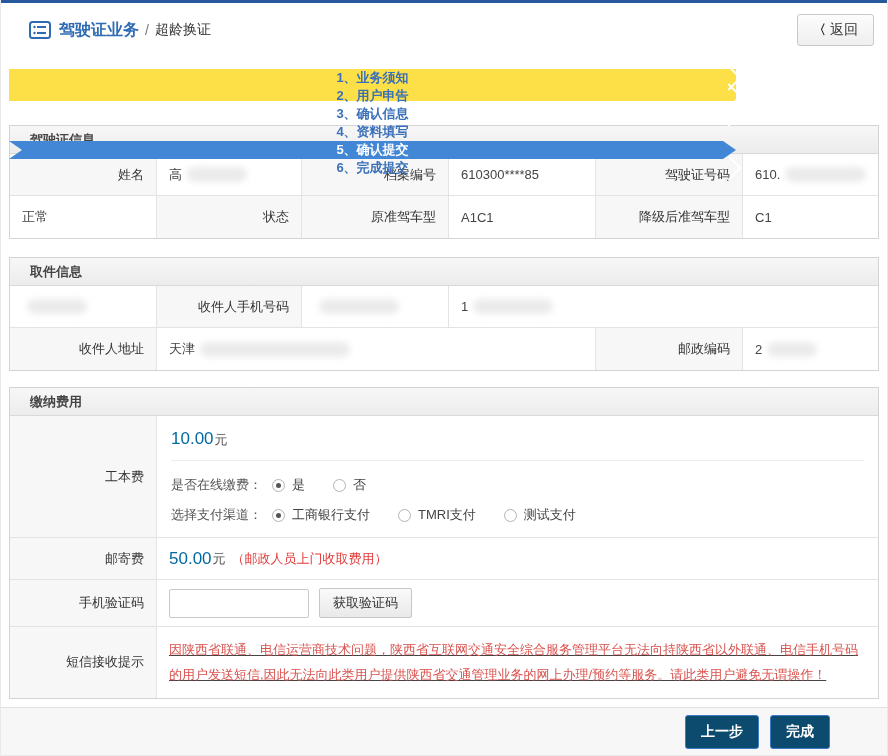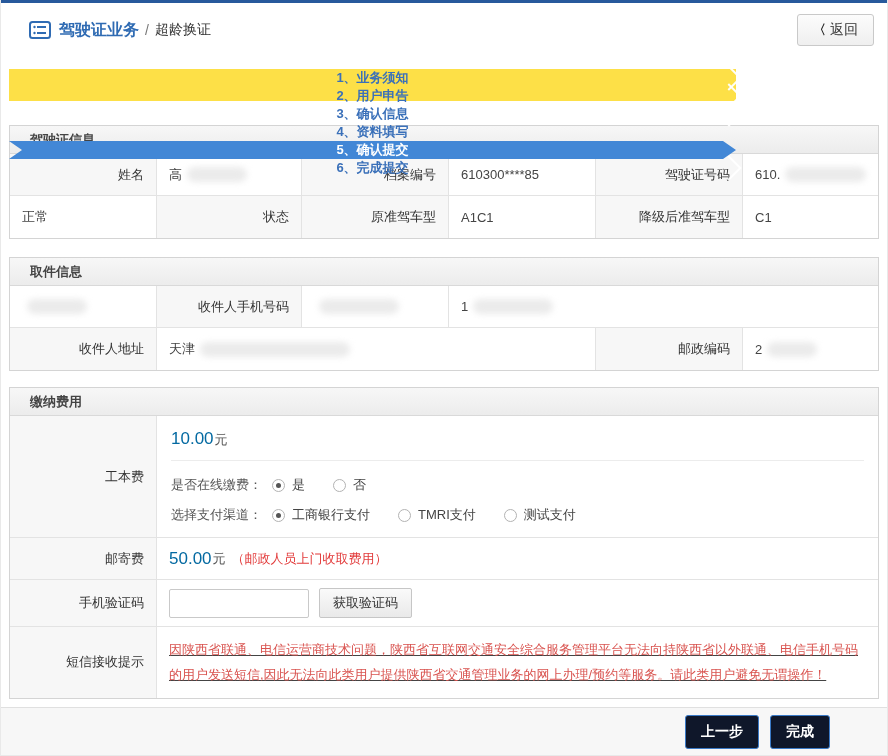--- a/index.html
+++ b/index.html
@@ -67,21 +67,21 @@
     background:linear-gradient(#fafafa,#e9e9e9); border:1px solid #c6c6c6; border-radius:2px; cursor:pointer; }
 
   .notice-cell { padding:10px 18px 10px 12px; align-items:center;text-decoration:underline; }
   .notice-text { font-size:13px; line-height:1.95; color:#d9534f; }
   .notice-lbl { height:auto; }
 
   
   .footer { margin-top:8px; height:50px; background:#f7f7f7; border-top:1px solid #e0e0e0;
     display:flex; align-items:center; justify-content:flex-end; gap:11px; padding-right:57px; }
   .btn-blue { min-width:56px; padding:7px 15px; font-size:14px; font-weight:bold; color:#fff; font-family:inherit;
-    background:#0f172a; border:1px solid #3a7ac7; border-radius:3px; cursor:pointer; }
+    background:#0c4a6e; border:1px solid #3a7ac7; border-radius:3px; cursor:pointer; }
 </style>
 </head>
 <body>
 
 <div class="page">
   <div class="topline"></div>
 
   <div class="header">
     <span class="hdr-icon">
       <svg viewBox="0 0 22 18" width="22" height="18">

